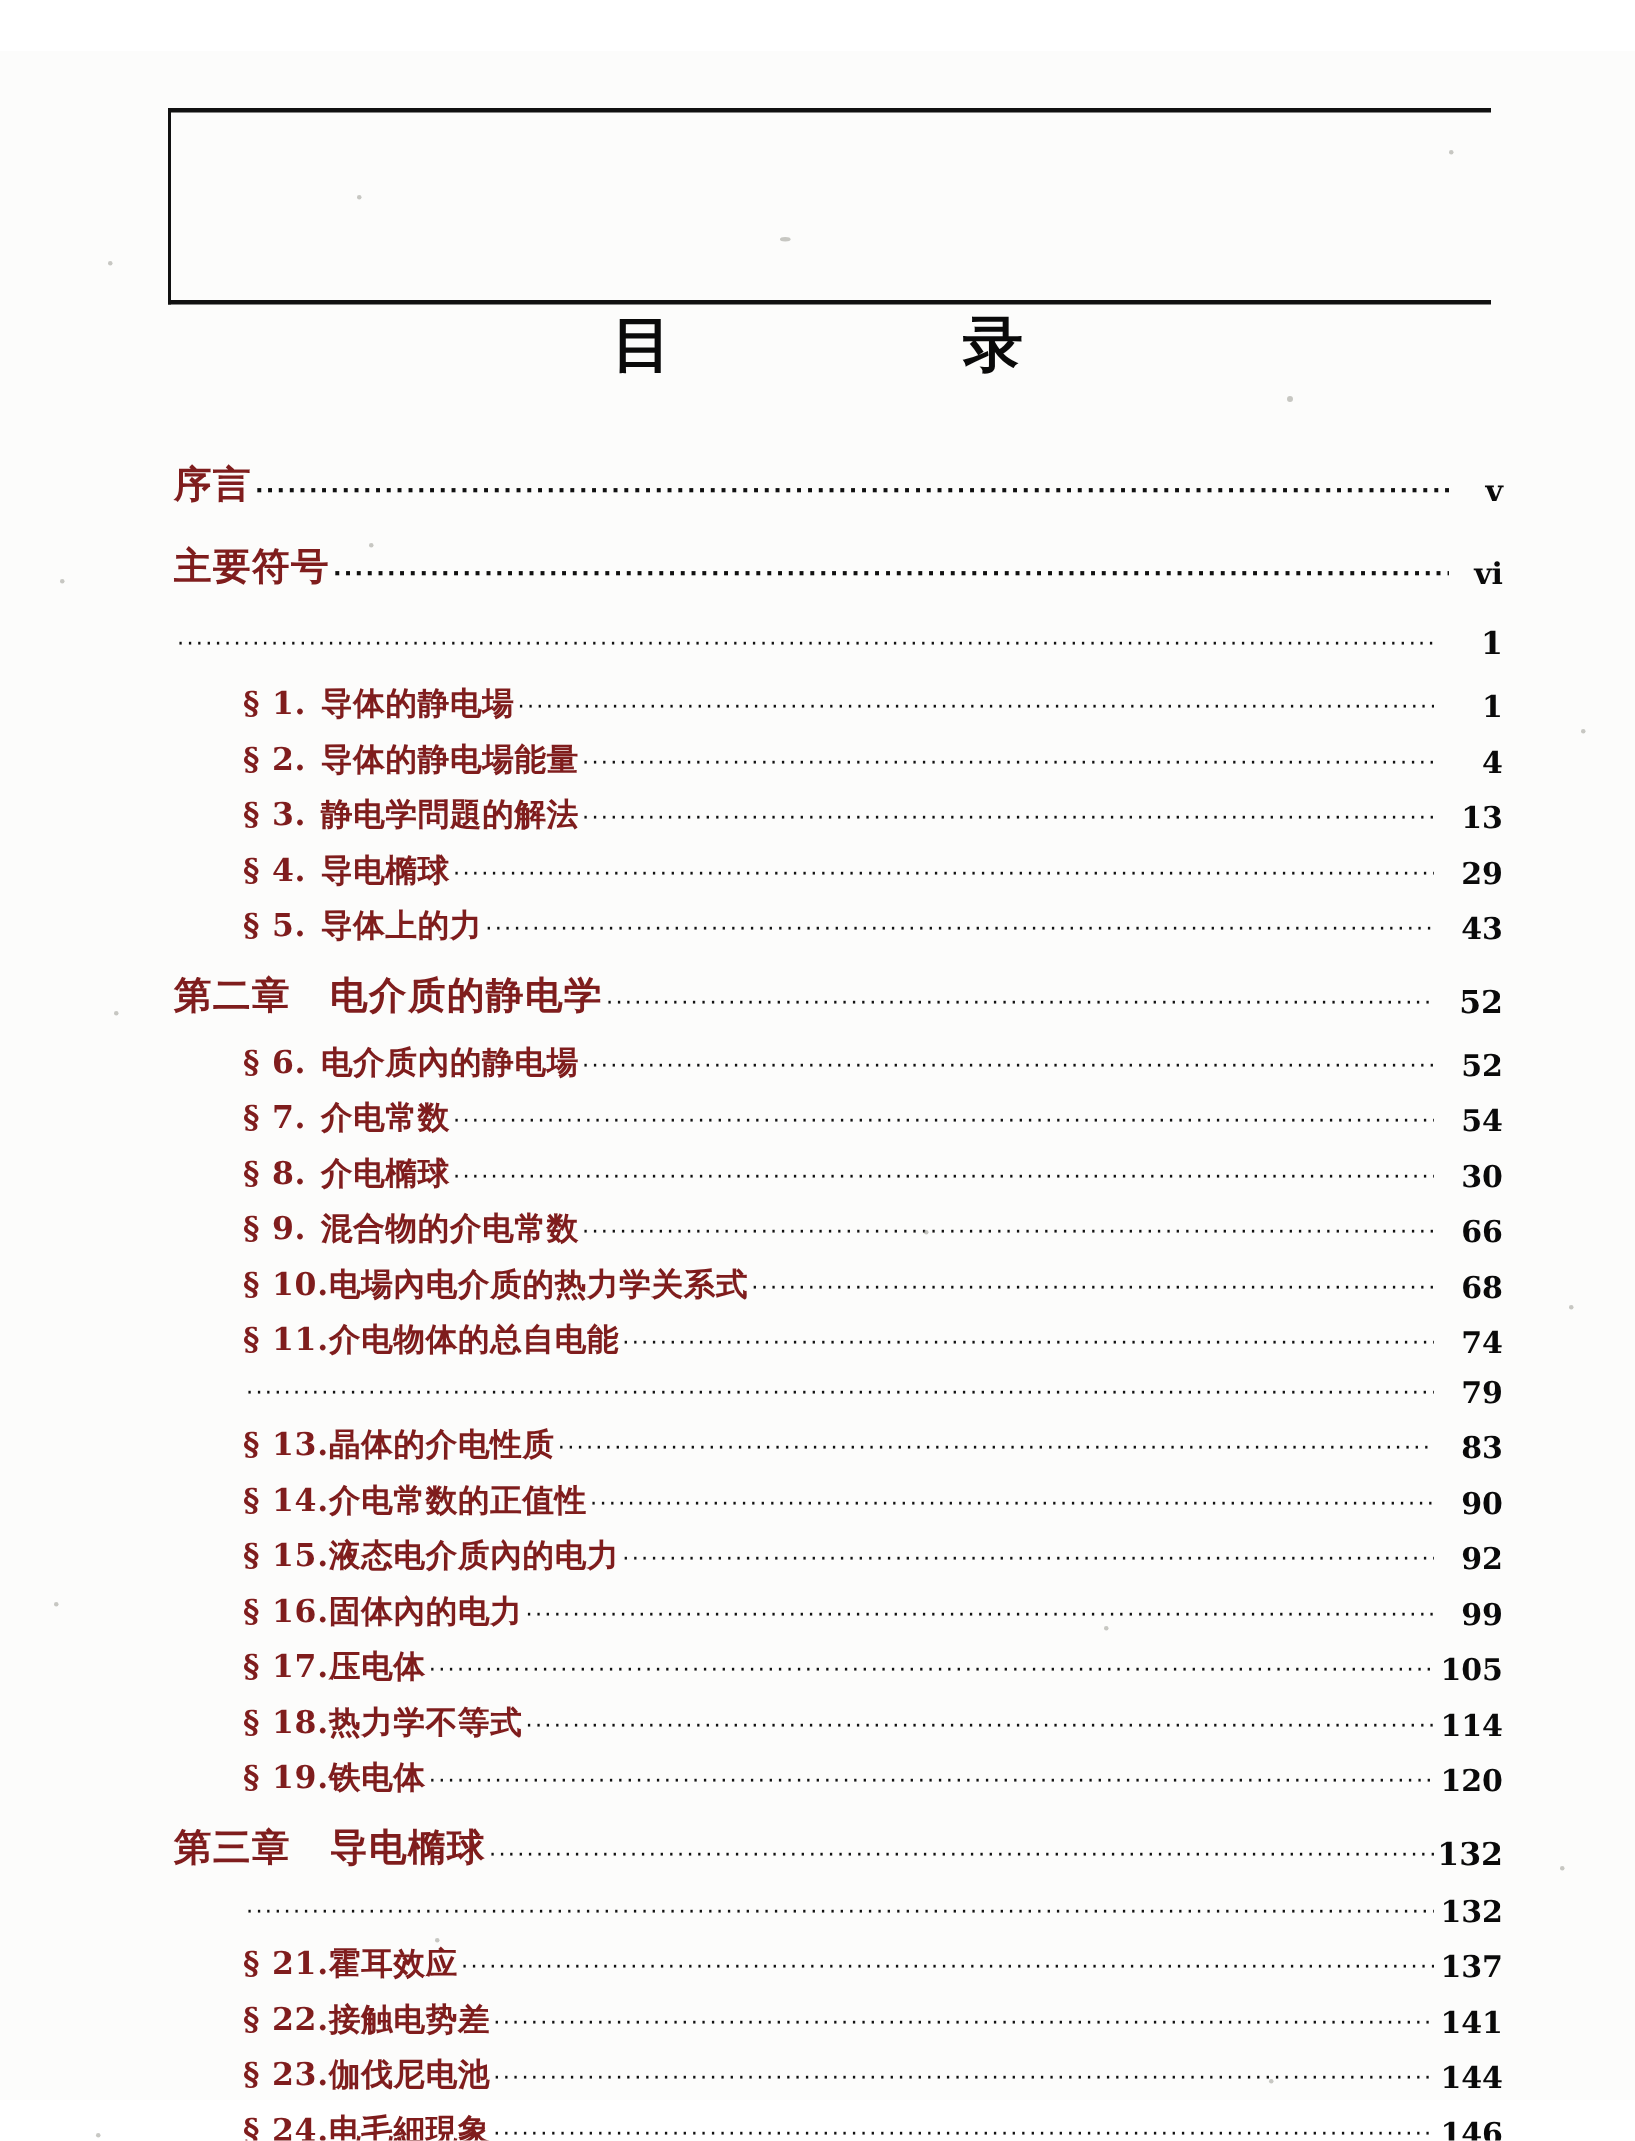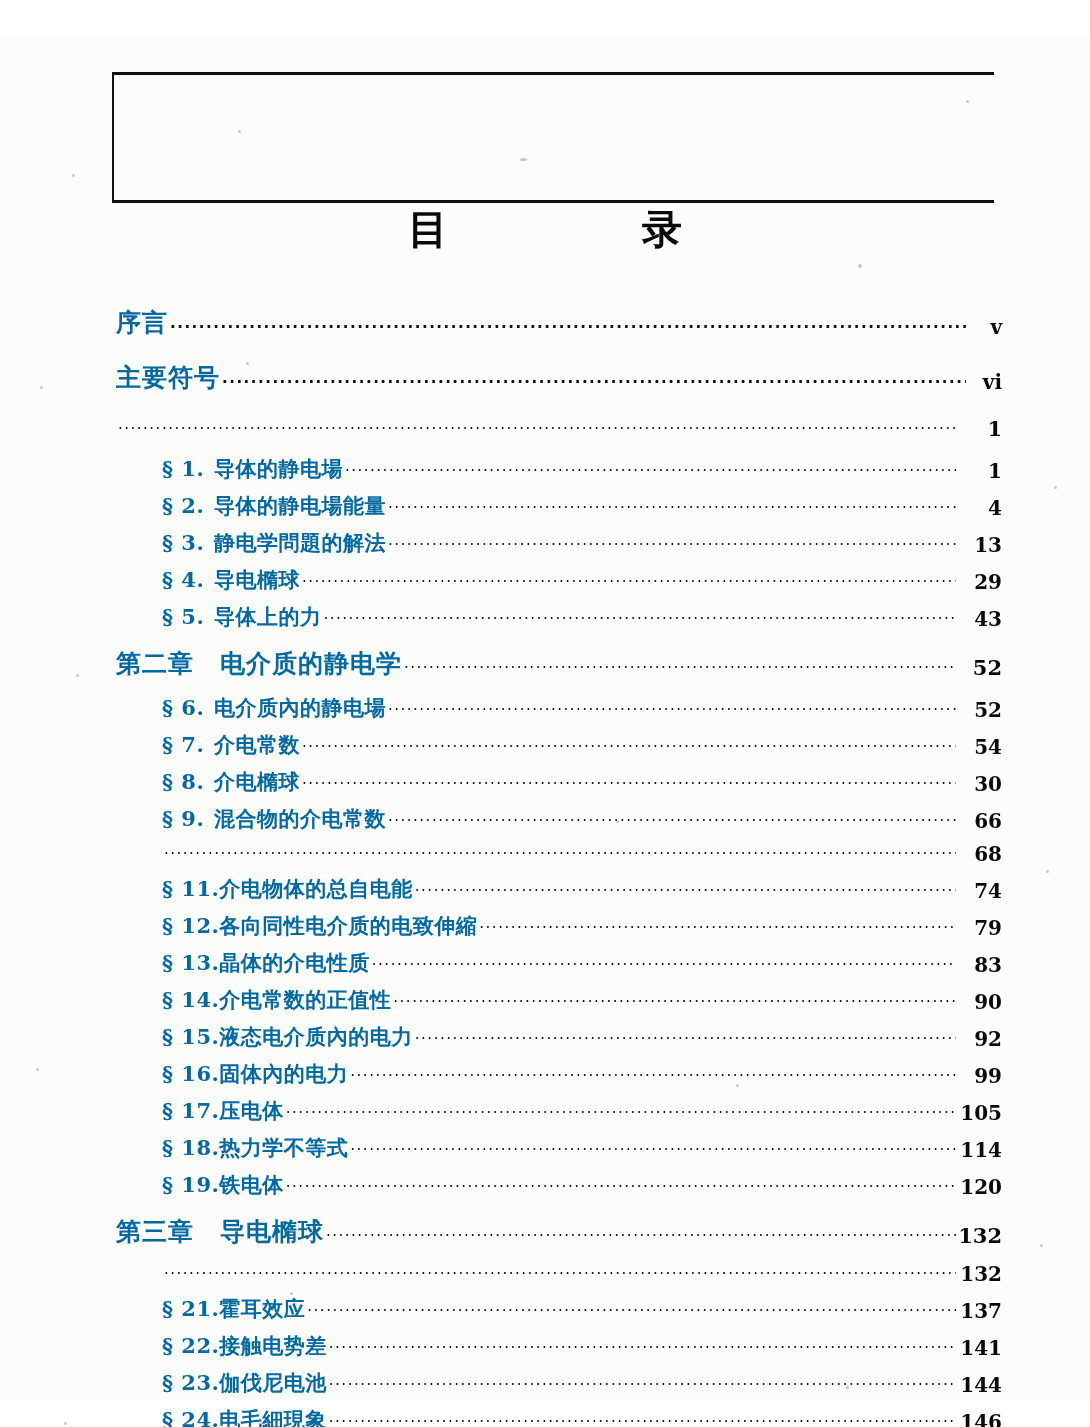--- a/index.html
+++ b/index.html
@@ -55,21 +55,21 @@
   }
   .row {
     display: flex;
     align-items: flex-end;
     width: 1090px;
     box-sizing: border-box;
   }
   .row .label {
     white-space: nowrap;
     font-family: "DejaVu Serif", serif;
-    color: #0369a1;
+    color: #7f1d1d;
   }
   .row .dots {
     flex: 1 1 auto;
     overflow: hidden;
     white-space: nowrap;
     color: #111;
     margin: 0 2px;
     letter-spacing: 1.5px;
     font-size: 15px;
     line-height: 1;
@@ -202,30 +202,30 @@
       <span class="label"><span class="secnum">§ 8.</span><span>介电橢球</span></span>
       <span class="dots">·····································································································································································</span>
       <span class="pageno">30</span>
     </div>
     <div class="row section">
       <span class="label"><span class="secnum">§ 9.</span><span>混合物的介电常数</span></span>
       <span class="dots">·····································································································································································</span>
       <span class="pageno">66</span>
     </div>
     <div class="row section">
+      <span class="label"><span class="secnum">§ 10.</span><span>电場內电介质的热力学关系式</span></span>
       <span class="dots">·····································································································································································</span>
       <span class="pageno">68</span>
     </div>
     <div class="row section">
       <span class="label"><span class="secnum">§ 11.</span><span>介电物体的总自电能</span></span>
       <span class="dots">·····································································································································································</span>
       <span class="pageno">74</span>
     </div>
     <div class="row section">
-      <span class="label"><span class="secnum">§ 12.</span><span>各向同性电介质的电致伸縮</span></span>
       <span class="dots">·····································································································································································</span>
       <span class="pageno">79</span>
     </div>
     <div class="row section">
       <span class="label"><span class="secnum">§ 13.</span><span>晶体的介电性质</span></span>
       <span class="dots">·····································································································································································</span>
       <span class="pageno">83</span>
     </div>
     <div class="row section">
       <span class="label"><span class="secnum">§ 14.</span><span>介电常数的正值性</span></span>

